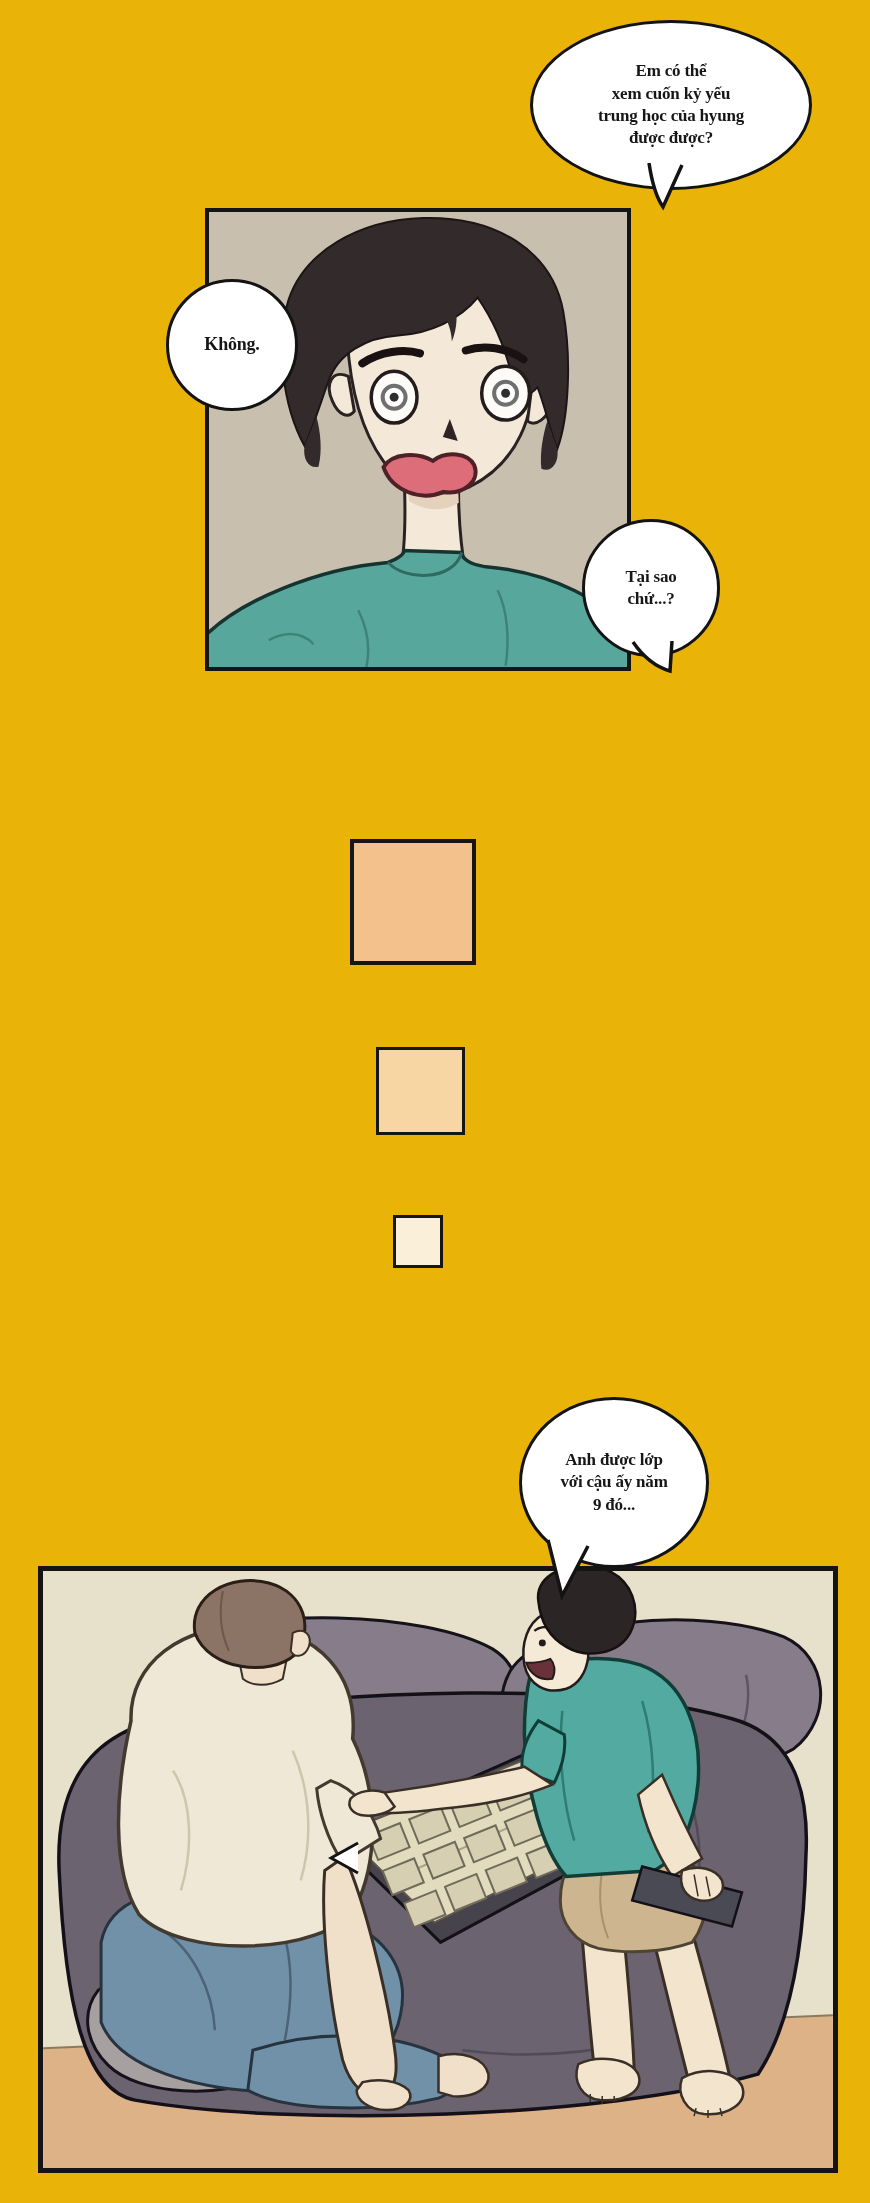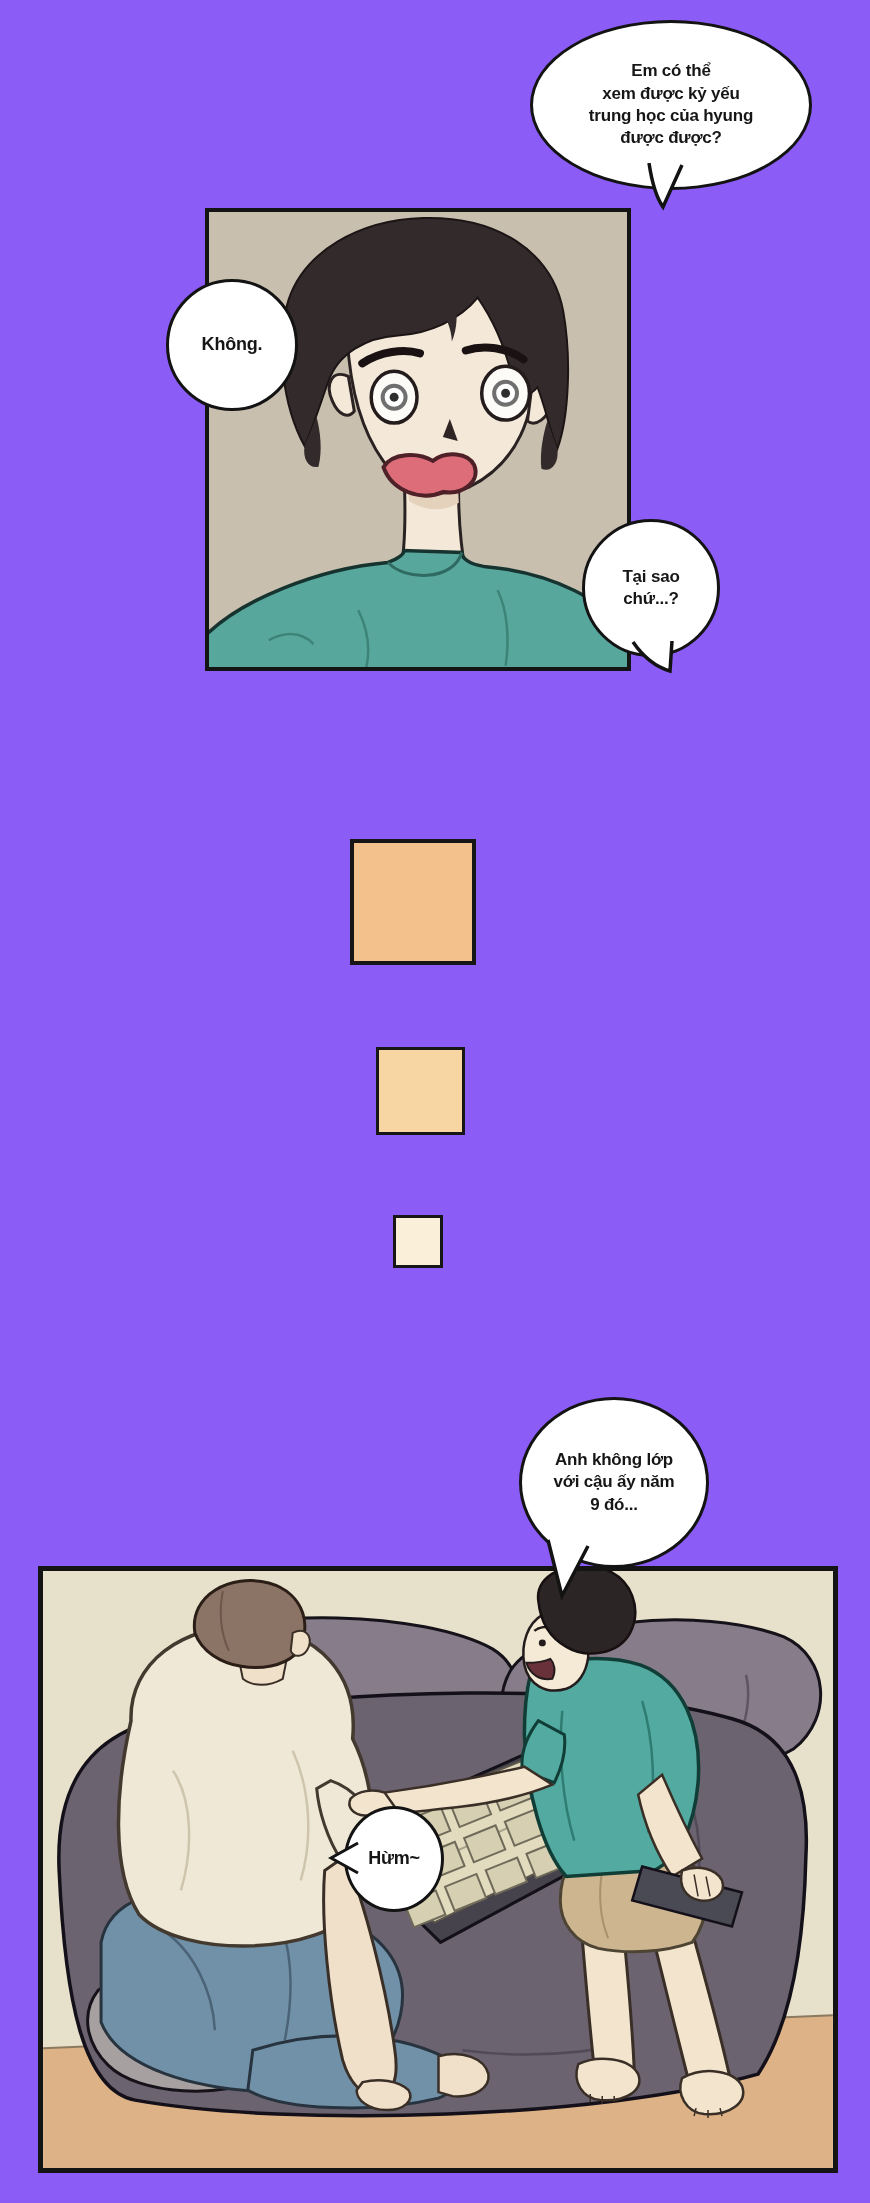--- a/index.html
+++ b/index.html
@@ -1,17 +1,17 @@
 <!DOCTYPE html>
 <html><head>
 <meta charset="utf-8">
 <style>
   html,body{margin:0;padding:0;background:#ffffff;}
-  .page{position:relative;width:870px;height:2203px;background:#8b5cf6;overflow:hidden;
-        font-family:Liberation Sans, sans-serif;}
+  .page{position:relative;width:870px;height:2203px;background:#eab308;overflow:hidden;
+        font-family:Liberation Serif, serif;}
   .panel{position:absolute;border:4px solid #141414;background:#fff;z-index:1;}
   .panel svg{display:block;}
   .bubble{position:absolute;z-index:5;background:#ffffff;border:3px solid #131313;
           border-radius:50%;display:flex;flex-direction:column;align-items:center;
           justify-content:center;text-align:center;color:#161616;font-weight:700;}
   .bubble .ln{white-space:nowrap;line-height:1.32;letter-spacing:-0.2px;}
   .tail{position:absolute;z-index:6;}
   .sq{position:absolute;z-index:2;border:solid #161616;}
 </style>
 </head>
@@ -65,21 +65,21 @@
       <path d="M 242,208 L 250,230 L 235,226 Z" fill="#2e2424"></path>
 
       <g transform="rotate(-5 225 262)">
         <path d="M 176,252 C 186,238 212,240 226,250 C 240,241 262,245 267,258 C 272,274 254,287 234,282 C 210,290 182,276 176,252 Z" fill="#dd6d79" stroke="#4e2027" stroke-width="4"></path>
       </g>
     </svg>
   </div>
 
   <div class="bubble" style="left:530px;top:20px;width:276px;height:164px;font-size:17px;">
     <div class="ln">Em có thể</div>
-    <div class="ln">xem được kỷ yếu</div>
+    <div class="ln">xem cuốn kỷ yếu</div>
     <div class="ln">trung học của hyung</div>
     <div class="ln">được được?</div>
   </div>
   <svg class="tail" style="left:646px;top:163px;" width="40" height="48" viewBox="0 0 40 48">
     <path d="M 3,0 C 6,20 10,34 17,44 L 36,2" fill="#ffffff" stroke="#131313" stroke-width="3.5"></path>
   </svg>
 
   <div class="bubble" style="left:582px;top:519px;width:132px;height:132px;font-size:17px;">
     <div class="ln">Tại sao</div>
     <div class="ln">chứ...?</div>
@@ -91,21 +91,21 @@
   <svg class="tail" style="left:630px;top:640px;" width="46" height="36" viewBox="0 0 46 36">
     <path d="M 3,2 C 14,18 26,27 40,31 L 42,1" fill="#ffffff" stroke="#131313" stroke-width="3.5"></path>
   </svg>
 
 
   <div class="sq" style="left: 350px; top: 839px; width: 118px; height: 118px; border-width: 4px; background-color: rgb(242, 193, 140);"></div>
   <div class="sq" style="left: 376px; top: 1047px; width: 83px; height: 82px; border-width: 3.5px; background-color: rgb(247, 214, 164);"></div>
   <div class="sq" style="left: 393px; top: 1215px; width: 44px; height: 47px; border-width: 3px; background-color: rgb(250, 240, 217);"></div>
 
   <div class="bubble" style="left:519px;top:1397px;width:184px;height:165px;font-size:17px;">
-    <div class="ln">Anh không lớp</div>
+    <div class="ln">Anh được lớp</div>
     <div class="ln">với cậu ấy năm</div>
     <div class="ln">9 đó...</div>
   </div>
   <svg class="tail" style="left:540px;top:1538px;" width="56" height="62" viewBox="0 0 56 62">
     <path d="M 8,2 L 22,58 L 48,8" fill="#ffffff" stroke="#131313" stroke-width="3.5"></path>
   </svg>
 
   <div class="panel" style="left:38px;top:1566px;width:790px;height:597px;border-width:5px;">
     <svg width="790" height="597" viewBox="0 0 791 598">
       <rect x="-2" y="-2" width="795" height="602" fill="#e7e0cb"></rect>
@@ -194,20 +194,17 @@
         <path d="M 482,196 C 440,206 386,216 342,222 L 330,226 L 332,242 C 352,244 386,240 420,236 C 452,232 486,224 510,214 Z" fill="#f3e5cd" stroke="#3a2f26" stroke-width="2.5"></path>
         <path d="M 342,222 C 330,218 316,220 308,228 C 304,236 310,244 322,245 C 334,246 346,242 352,236 Z" fill="#f3e5cd" stroke="#3a2f26" stroke-width="2.5"></path>
         <path d="M 620,204 C 632,232 646,262 660,288 L 630,306 C 614,282 602,252 596,224 Z" fill="#f3e5cd" stroke="#3a2f26" stroke-width="2.5"></path>
         <path d="M 600,296 L 700,322 L 690,356 L 590,330 Z" fill="#4a4a55" stroke="#14101a" stroke-width="2.5"></path>
         <path d="M 640,300 C 656,294 674,298 680,310 C 684,322 674,332 658,330 C 644,328 636,316 640,300 Z" fill="#f3e5cd" stroke="#3a2f26" stroke-width="2.5"></path>
         <path d="M 652,304 L 656,326 M 664,306 L 668,326" stroke="#3a2f26" stroke-width="1.5"></path>
       </g>
     </svg>
   </div>
 
-  <div class="bubble" style="left:344px;top:1806px;width:94px;height:100px;font-size:18px;">
-    <div class="ln">Hừm~</div>
-  </div>
   <svg class="tail" style="left:328px;top:1840px;" width="32" height="36" viewBox="0 0 32 36">
     <path d="M 30,3 L 3,18 L 30,33" fill="#ffffff" stroke="#131313" stroke-width="3"></path>
   </svg>
 
 </div>
 
 </body></html>

